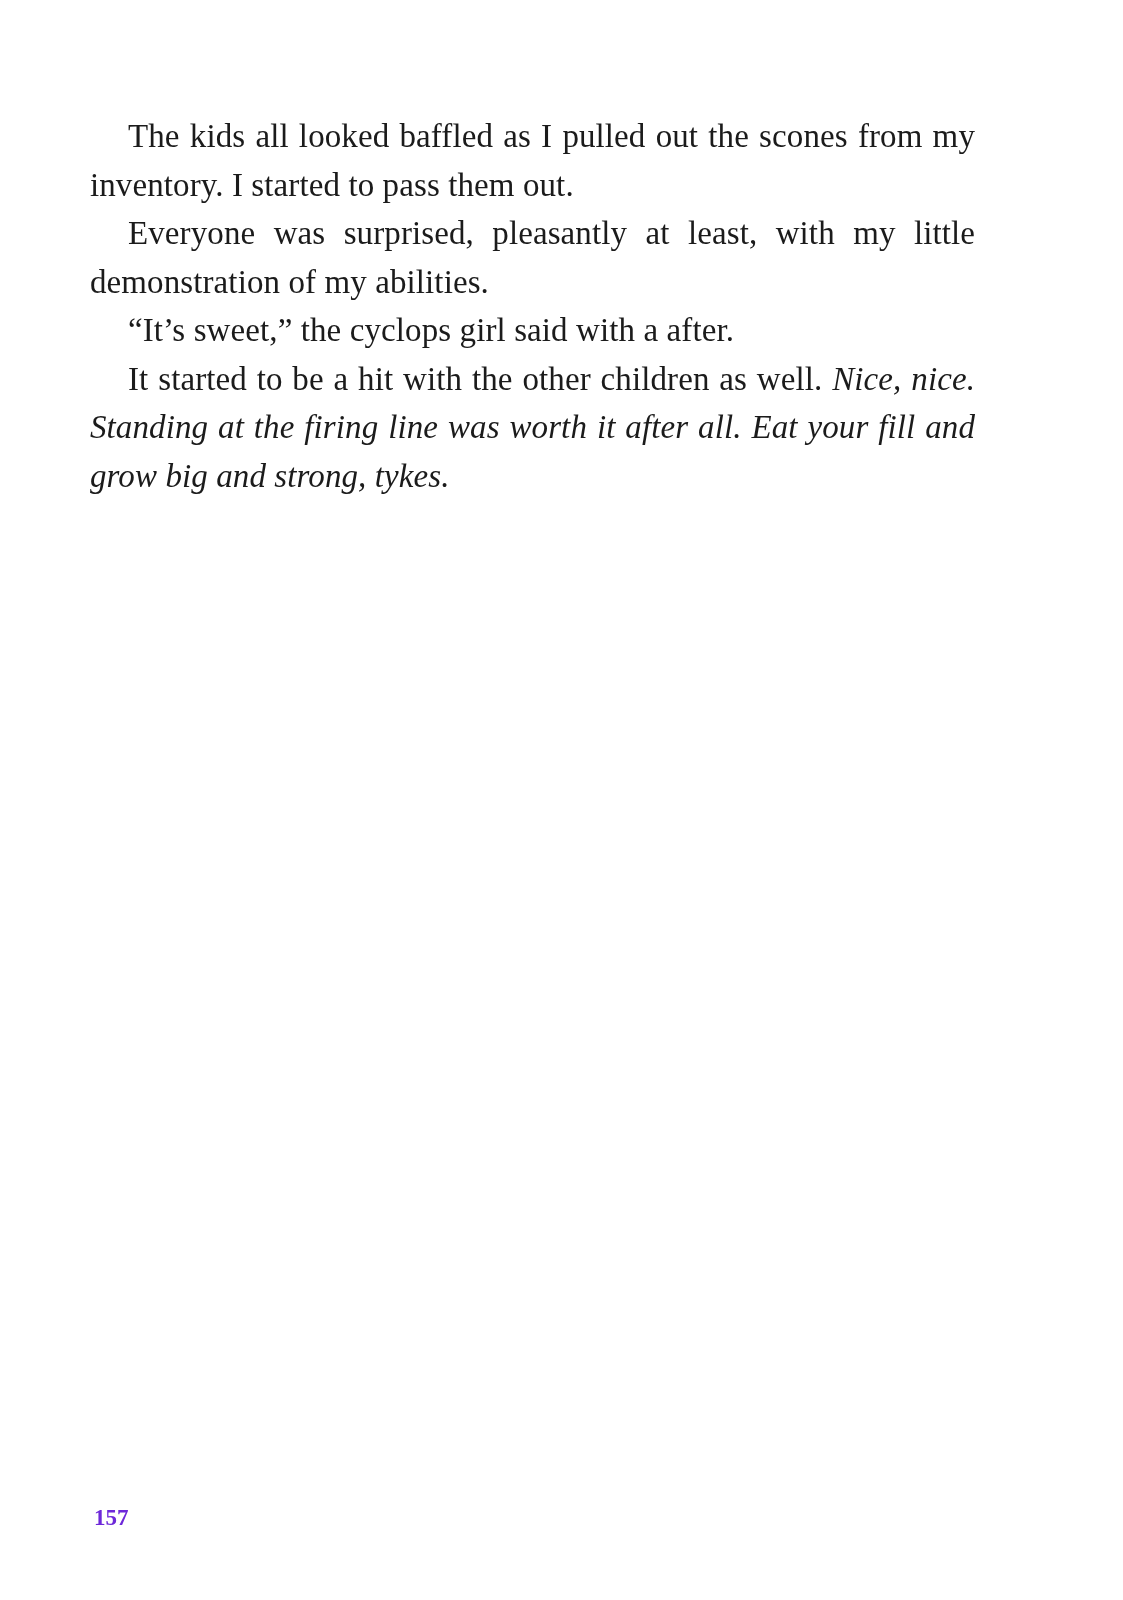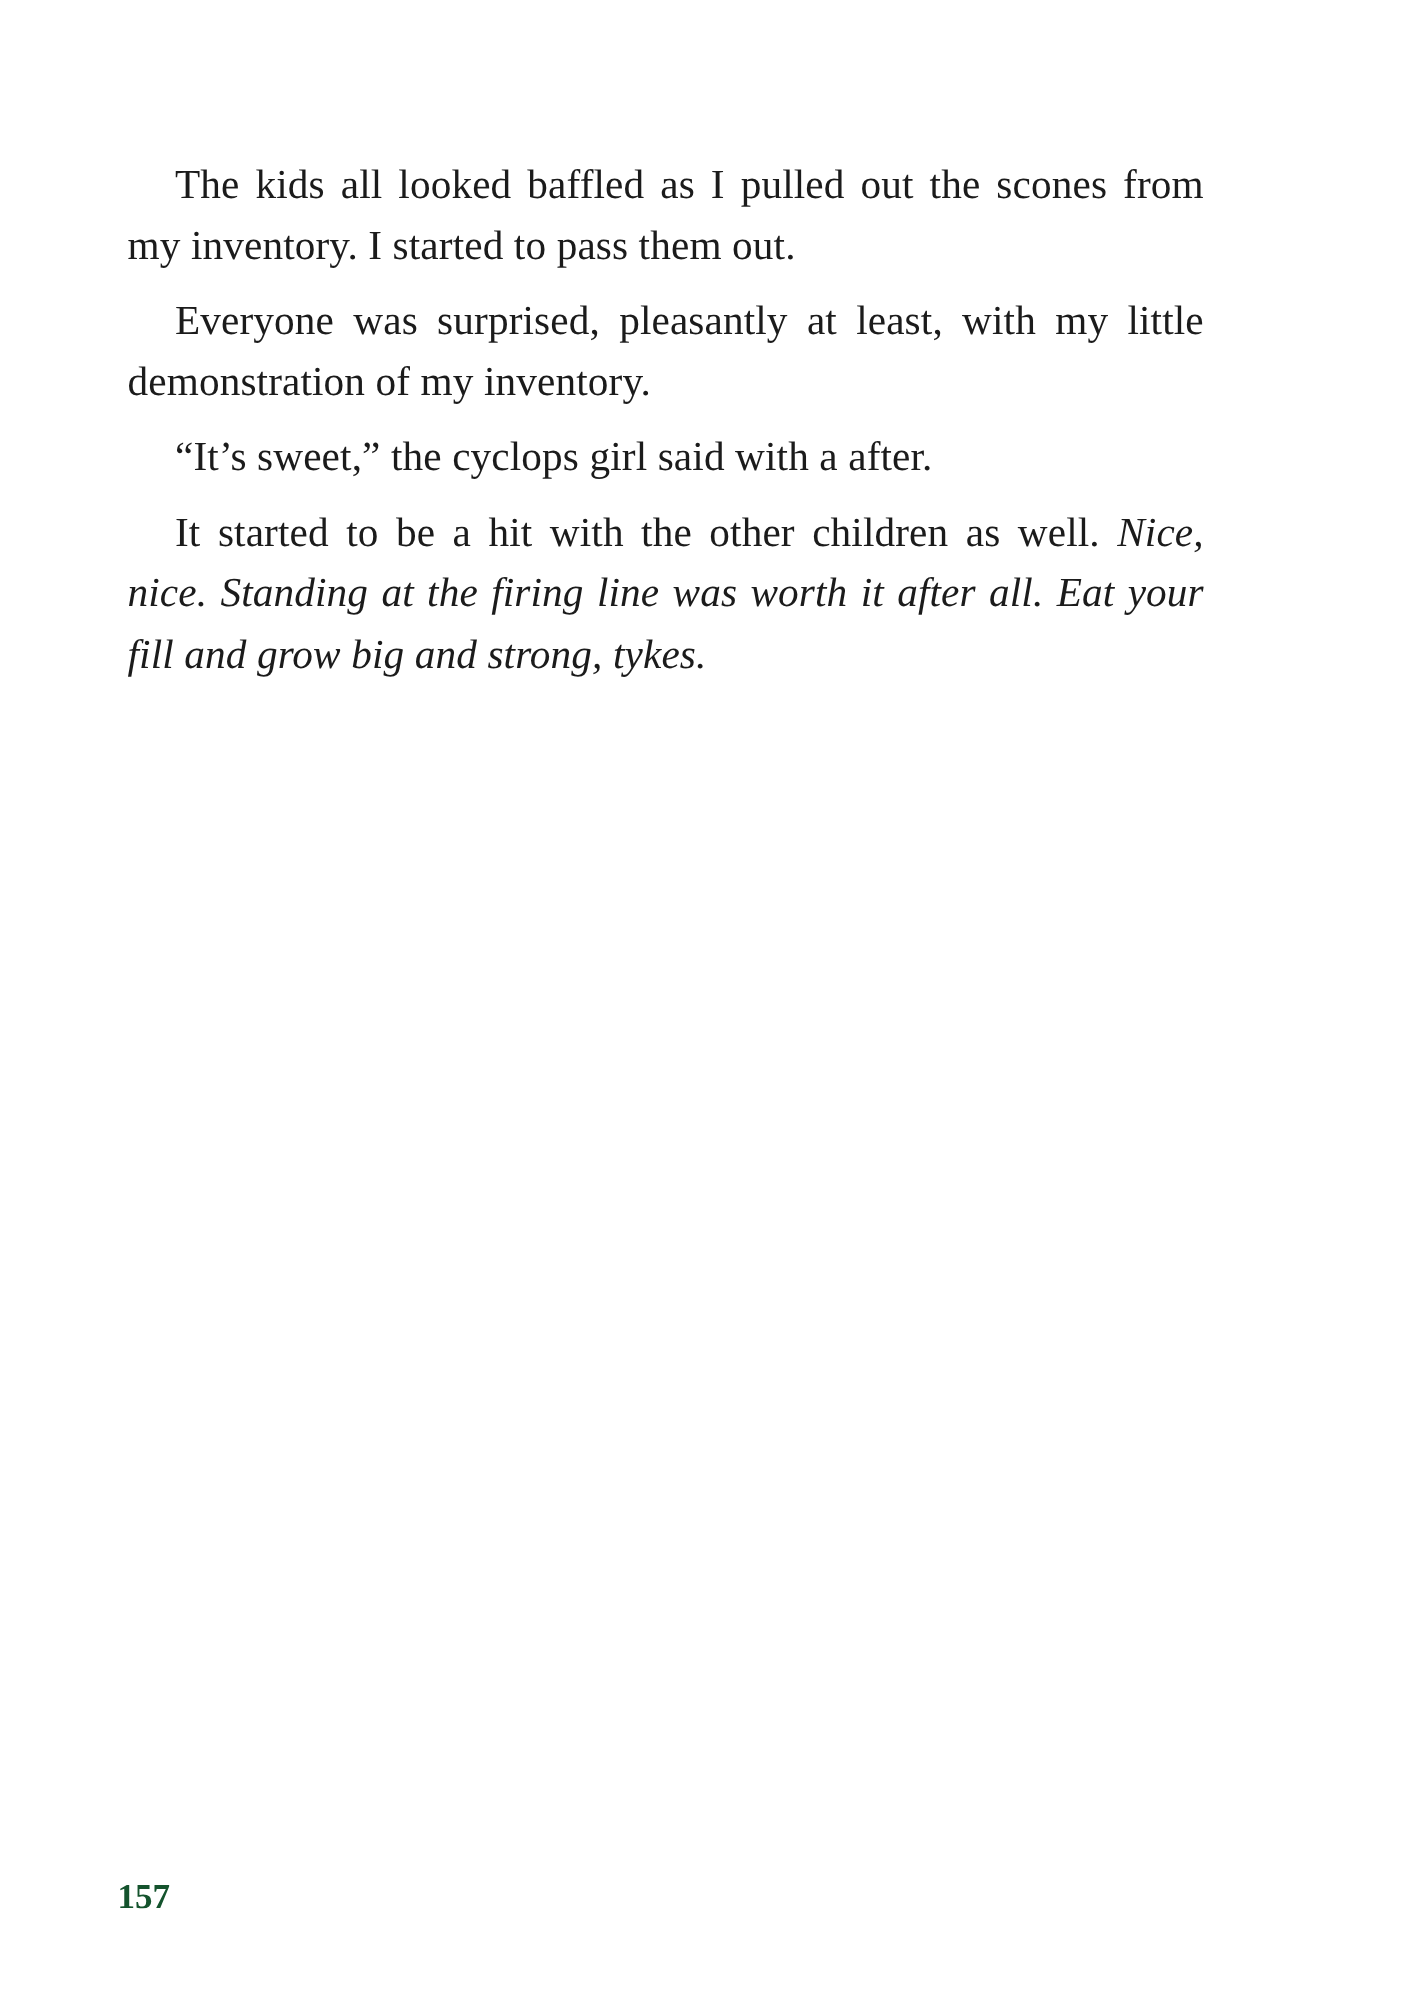--- a/index.html
+++ b/index.html
@@ -20,46 +20,46 @@
     position: absolute;
     left: 90px;
     top: 112px;
     width: 885px;
     font-size: 33px;
     line-height: 48.5px;
     text-align: justify;
     letter-spacing: 0.1px;
   }
   .text-block p {
-    margin: 12px;
+    margin: 0;
     padding: 0;
     text-indent: 38px;
   }
   .italic {
     font-style: italic;
   }
   .page-number {
     position: absolute;
     left: 94px;
     top: 1498px;
-    font-size: 28px;
+    font-size: 23px;
     font-weight: bold;
     line-height: 40px;
-    color: #14532d;
+    color: #6d28d9;
   }
 </style>
 </head>
 <body>
 
 <div class="book-page">
 
   <div class="text-block">
     <p>The kids all looked baffled as I pulled out the scones from my inventory. I started to pass them out.</p>
 
-    <p>Everyone was surprised, pleasantly at least, with my little demonstration of my inventory.</p>
+    <p>Everyone was surprised, pleasantly at least, with my little demonstration of my abilities.</p>
 
     <p>“It’s sweet,” the cyclops girl said with a after.</p>
 
     <p><span>It started to be a hit with the other children as well. </span><span class="italic">Nice, nice. Standing at the firing line was worth it after all. Eat your fill and grow big and strong, tykes.</span></p>
   </div>
 
   <div class="page-number">157</div>
 
 </div>
 

